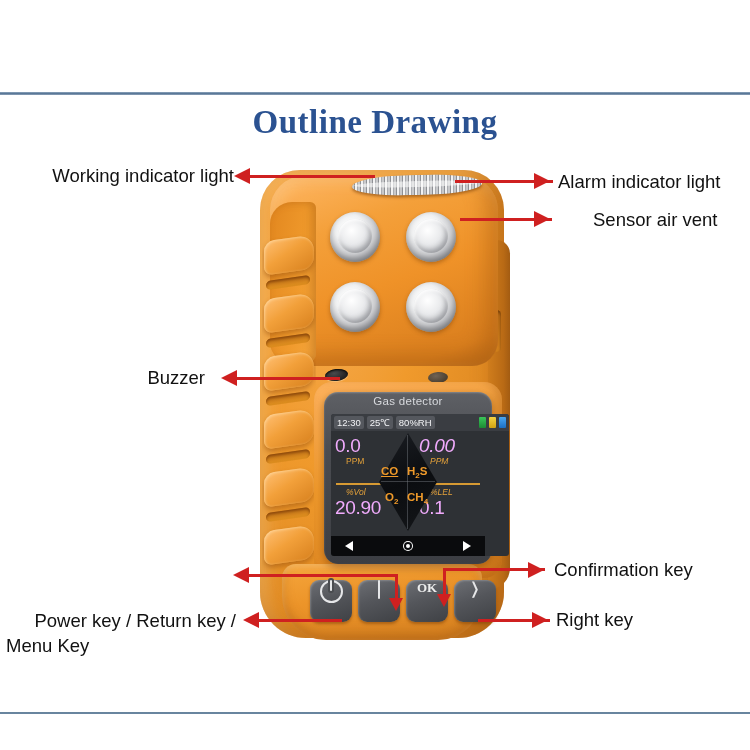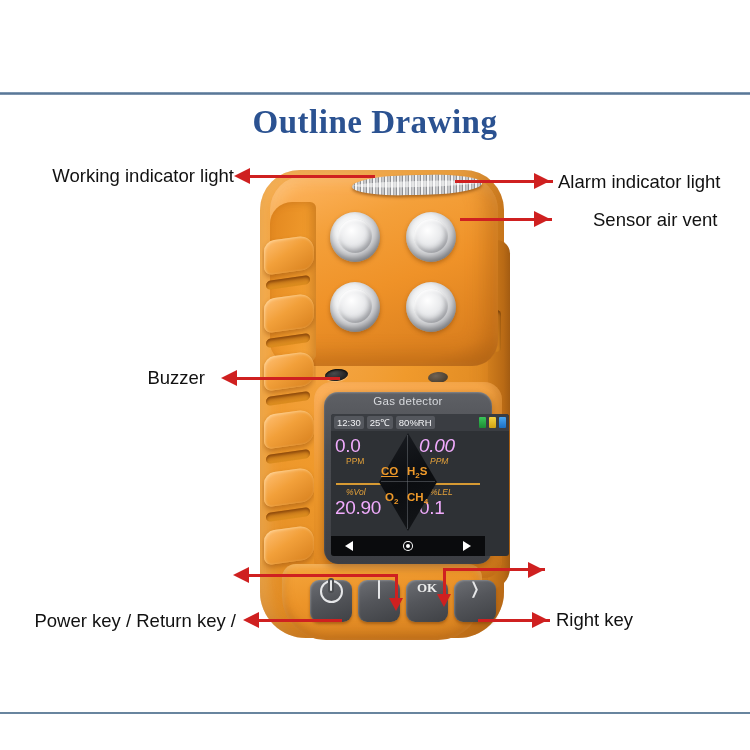--- a/index.html
+++ b/index.html
@@ -381,22 +381,23 @@
 
   <div class="arr arr-h" style="left:248px;top:574px;width:150px;"></div>
   <div class="arr arr-v" style="left:395px;top:574px;height:28px;"></div>
   <div class="head left" style="left:233px;top:567px;"></div>
   <div class="head down" style="left:389px;top:598px;"></div>
 
   <div class="arr arr-v" style="left:443px;top:568px;height:30px;"></div>
   <div class="arr arr-h" style="left:443px;top:568px;width:102px;"></div>
   <div class="head down" style="left:437px;top:594px;"></div>
   <div class="head right" style="left:528px;top:562px;"></div>
-
-  <div class="lbl l" style="left:6px;top:608px;width:230px;line-height:25px;"><span>Power key / Return key /</span><br></div>
+  <div class="lbl r" style="left:554px;top:558px;">Confirmation key</div>
+
+  <div class="lbl l" style="left:6px;top:608px;width:230px;line-height:25px;"><span>Power key / Return key /</span><br><span style="display:block;text-align:left;">Menu Key</span></div>
   <div class="arr arr-h" style="left:258px;top:619px;width:84px;"></div>
   <div class="head left" style="left:243px;top:612px;"></div>
 
   <div class="arr arr-h" style="left:478px;top:619px;width:72px;"></div>
   <div class="head right" style="left:532px;top:612px;"></div>
   <div class="lbl r" style="left:556px;top:608px;">Right key</div>
 
 </div>
 
 </body></html>

